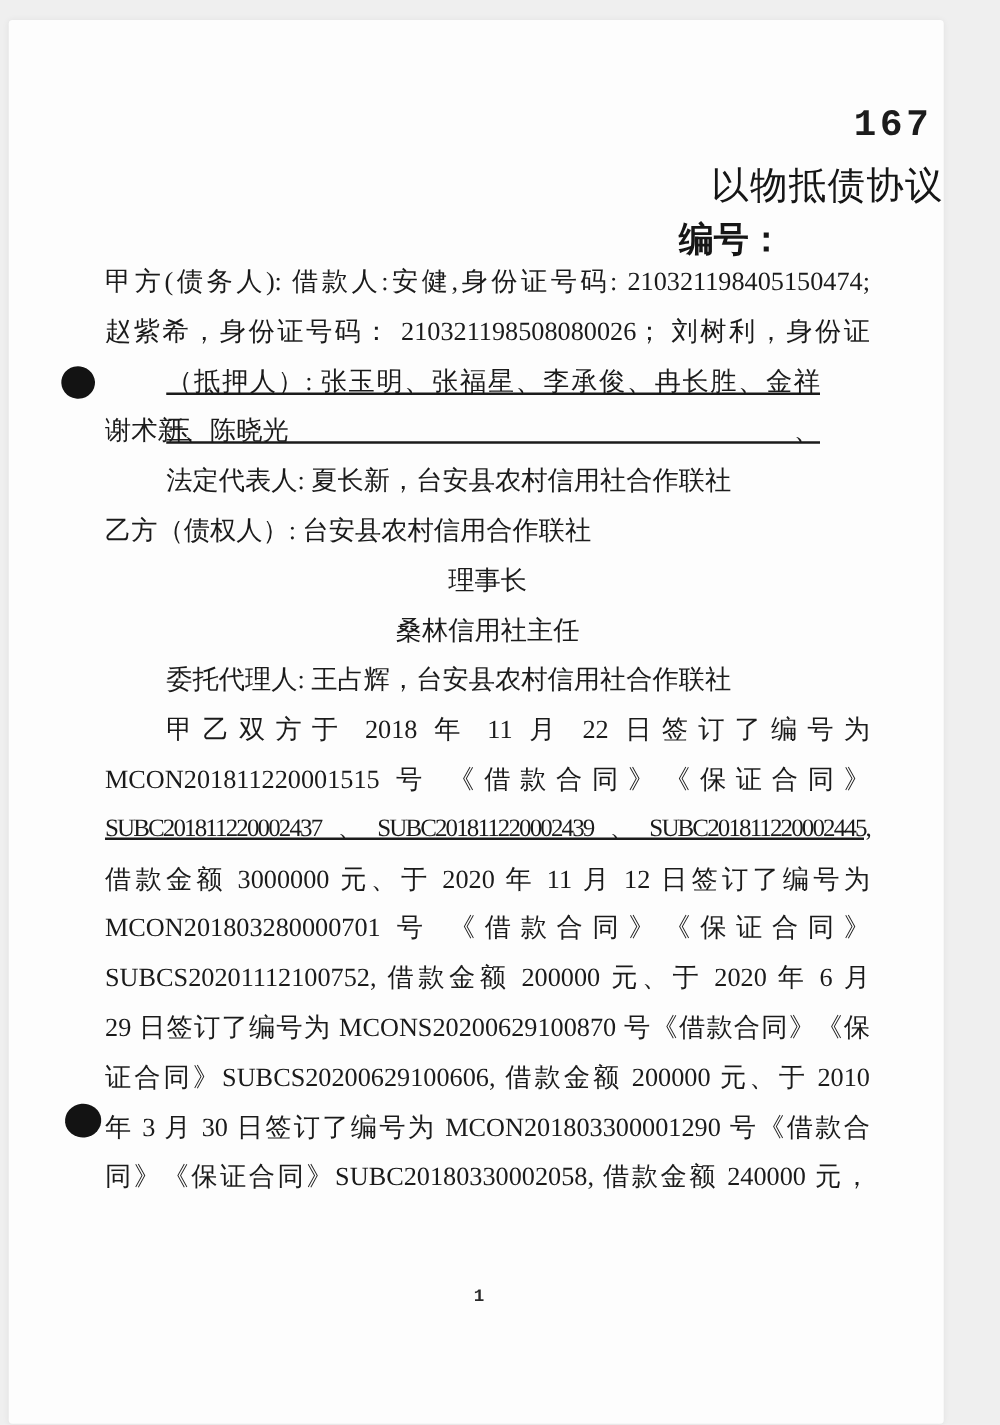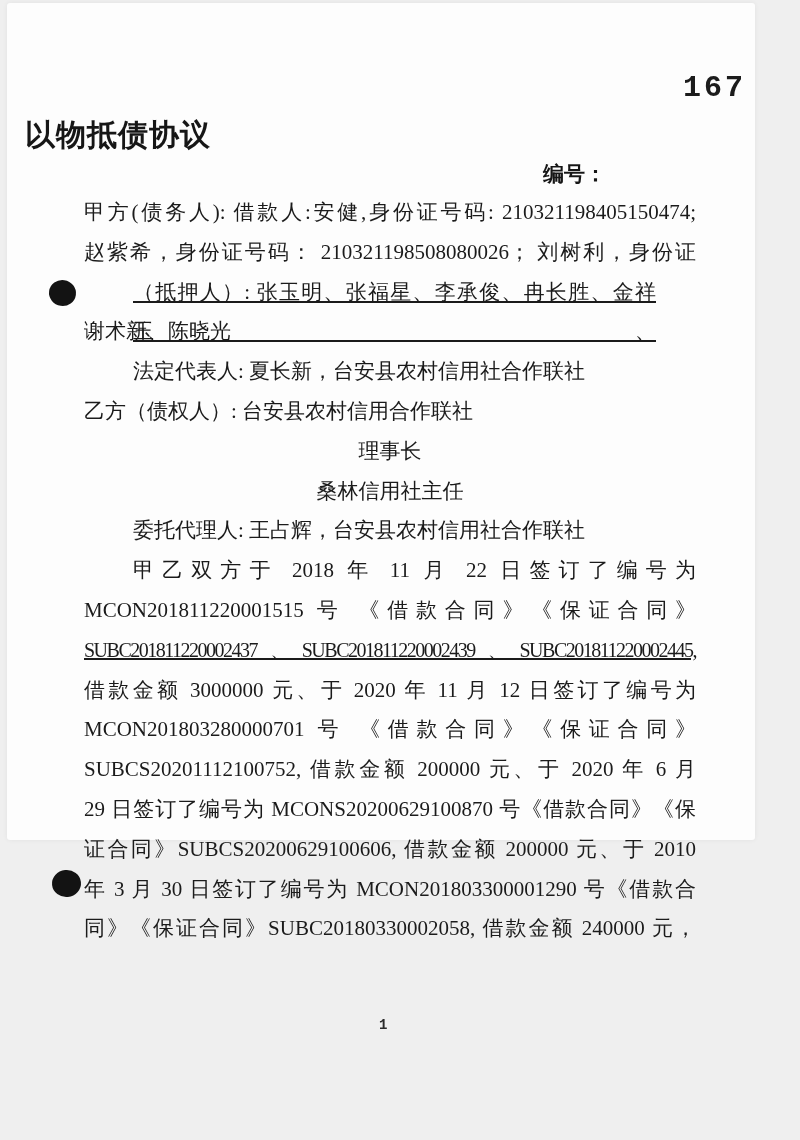--- a/index.html
+++ b/index.html
@@ -6,43 +6,43 @@
   body {
     width: 800px; height: 1140px;
     font-family: "Liberation Serif", serif;
     background: #efefef;
   }
   .canvas {
     position: relative; width: 800px; height: 1140px;
     background: #efefef; overflow: hidden;
   }
   .sheet {
-    position: absolute; left: 7px; top: 3px;
-    width: 748px; height: 837px;
+    position: absolute; left: 7px; top: 16px;
+    width: 748px; height: 1123px;
     background: #fdfdfd; border-radius: 3px;
     box-shadow: 0 0 5px rgba(0,0,0,0.06);
     color: #1d1d1d;
   }
   .corner-number {
     position: absolute; left: 676px; top: 68px;
     font-family: "Liberation Mono", monospace;
     font-size: 30px; font-weight: 700; letter-spacing: 3px;
     color: #1c1c1c;
   }
   .doc-title {
     position: absolute; left: 0; right: 0; top: 112px;
-    text-align: left; text-indent: 18px;
+    text-align: right; text-indent: 18px;
     font-family: "Liberation Sans", sans-serif;
-    font-weight: 700; font-size: 30px; letter-spacing: 1px;
+    font-weight: 400; font-size: 30px; letter-spacing: 1px;
     color: #161616;
   }
   .serial-label {
     position: absolute; left: 536px; top: 157px;
     font-family: "Liberation Sans", sans-serif;
-    font-weight: 700; font-size: 21px; color: #161616;
+    font-weight: 700; font-size: 28px; color: #161616;
   }
   .doc-body {
     position: absolute; left: 77px; top: 190px; width: 612px;
     font-size: 21px; color: #1b1b1b;
   }
   .doc-line {
     height: 39.8px; line-height: 39.8px;
     overflow: visible;
   }
   .doc-line.justify { text-align: justify; text-align-last: justify; text-justify: inter-character; }

